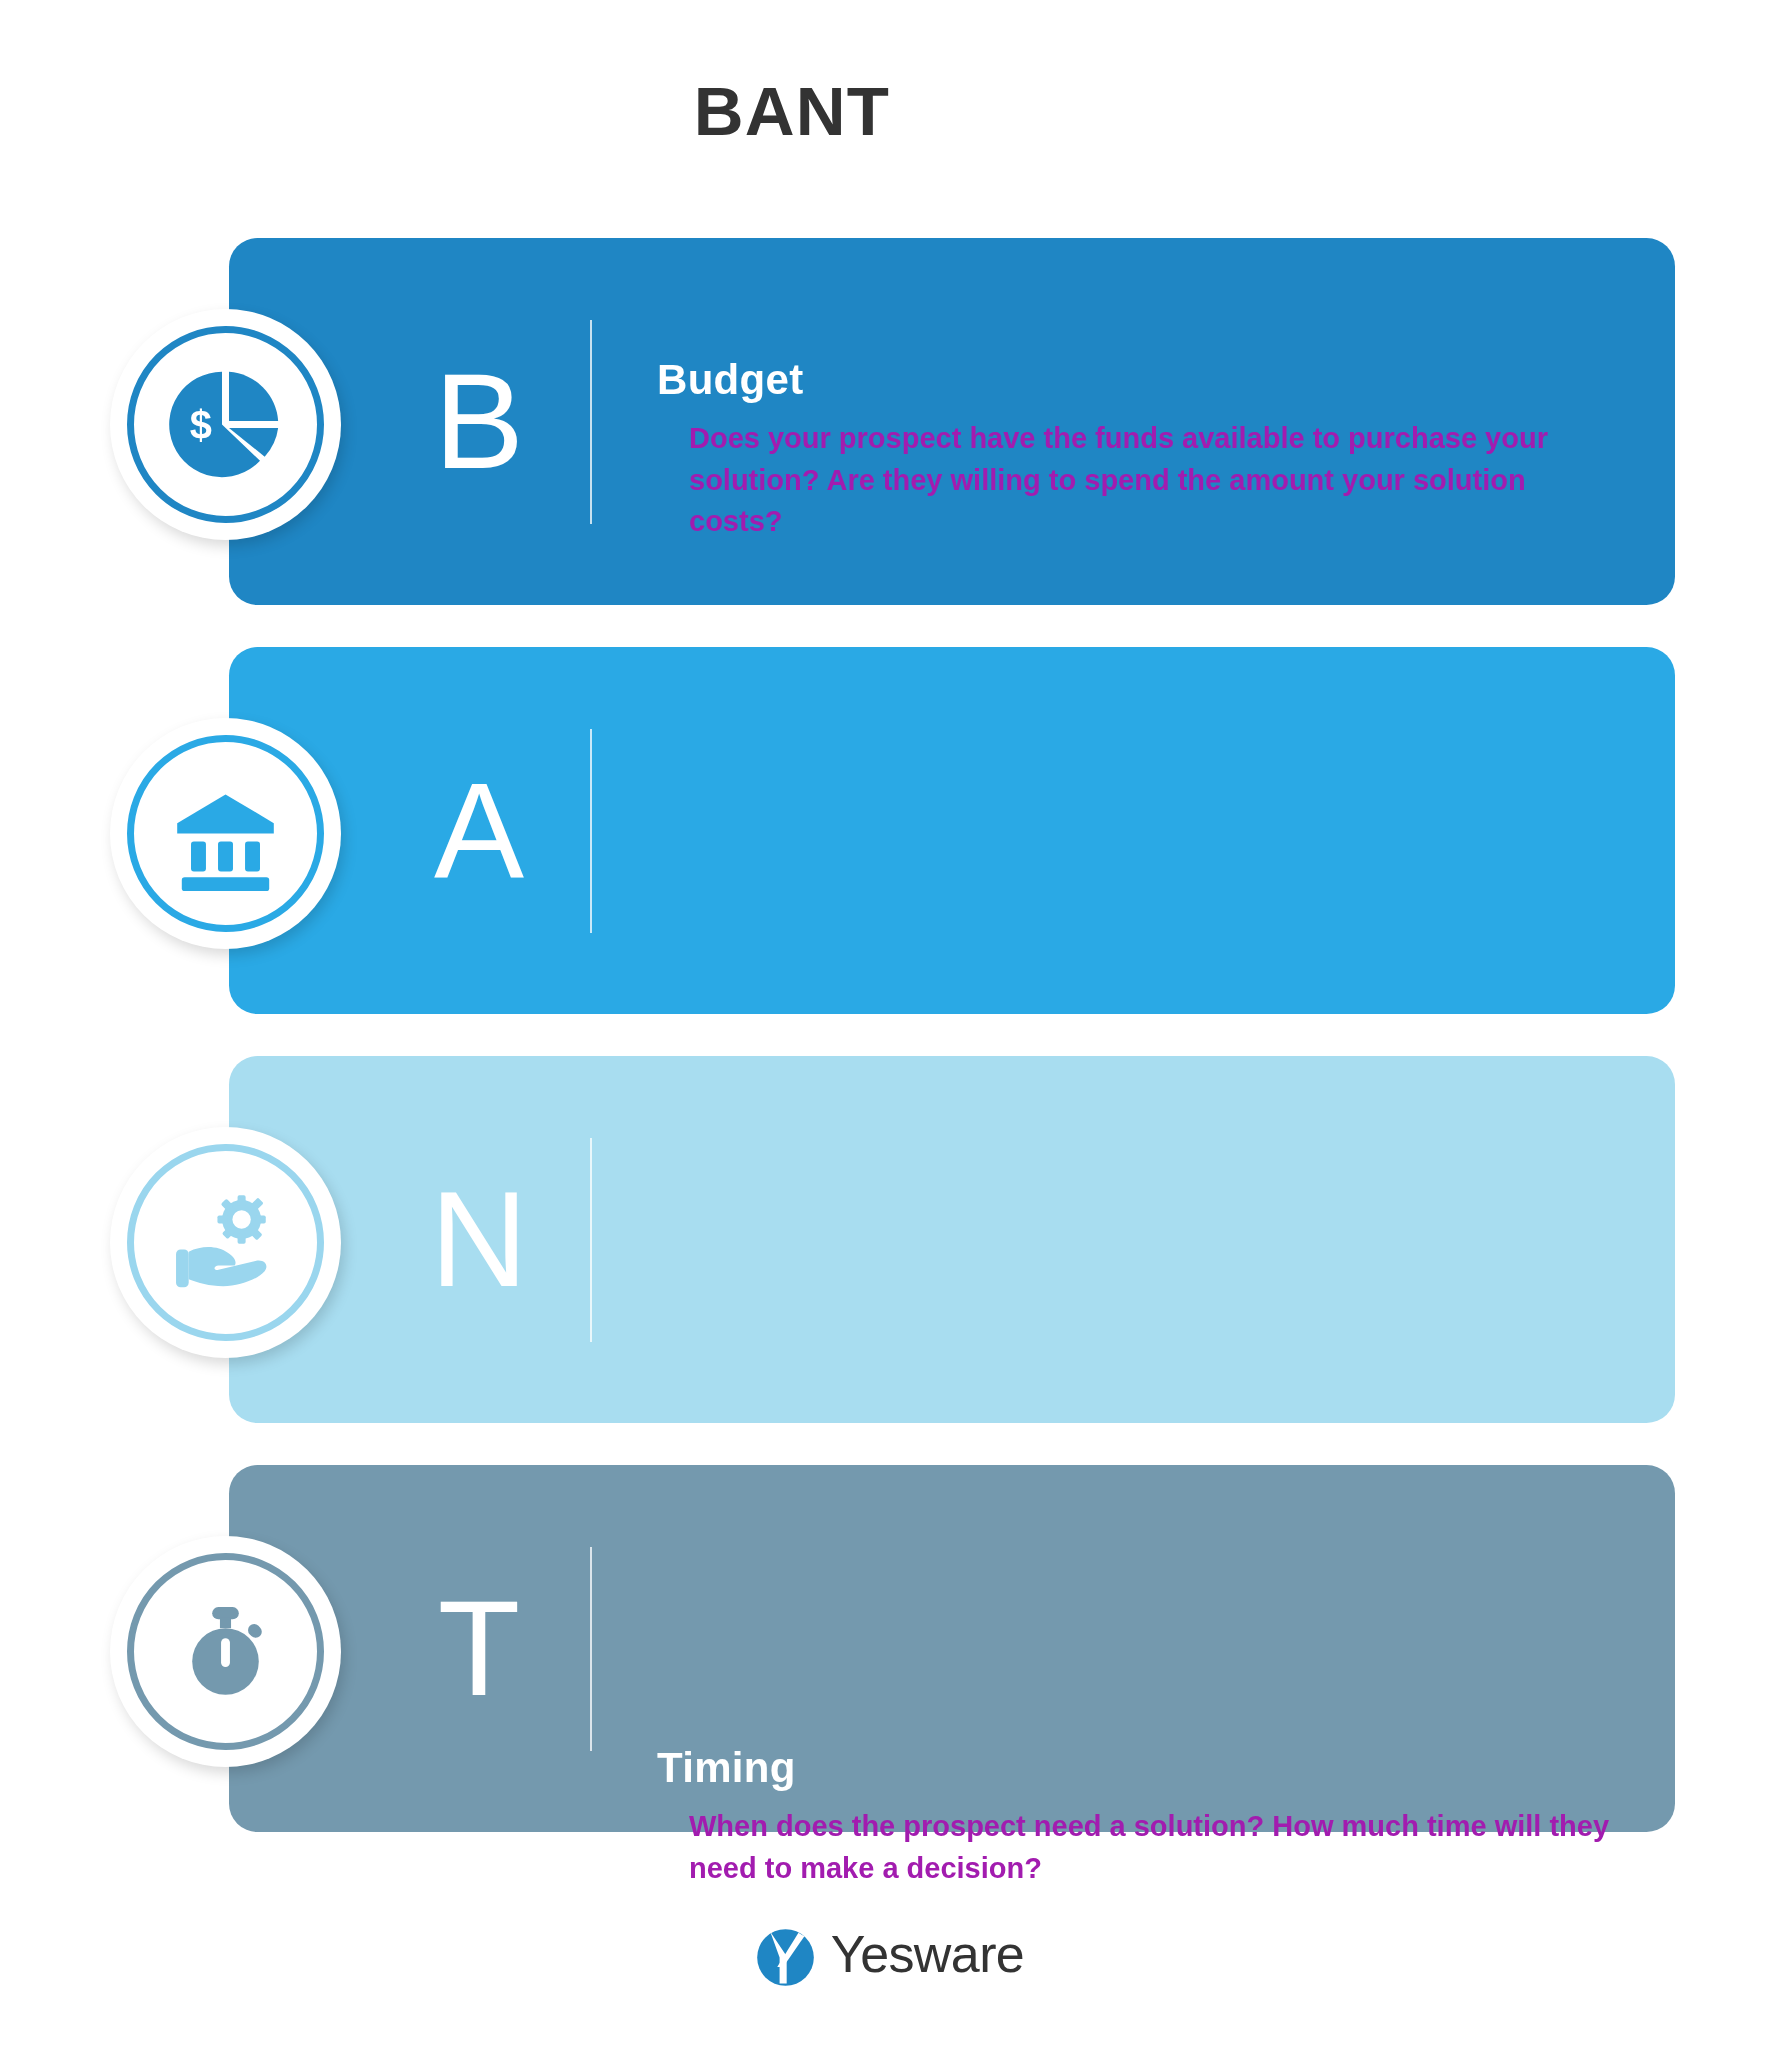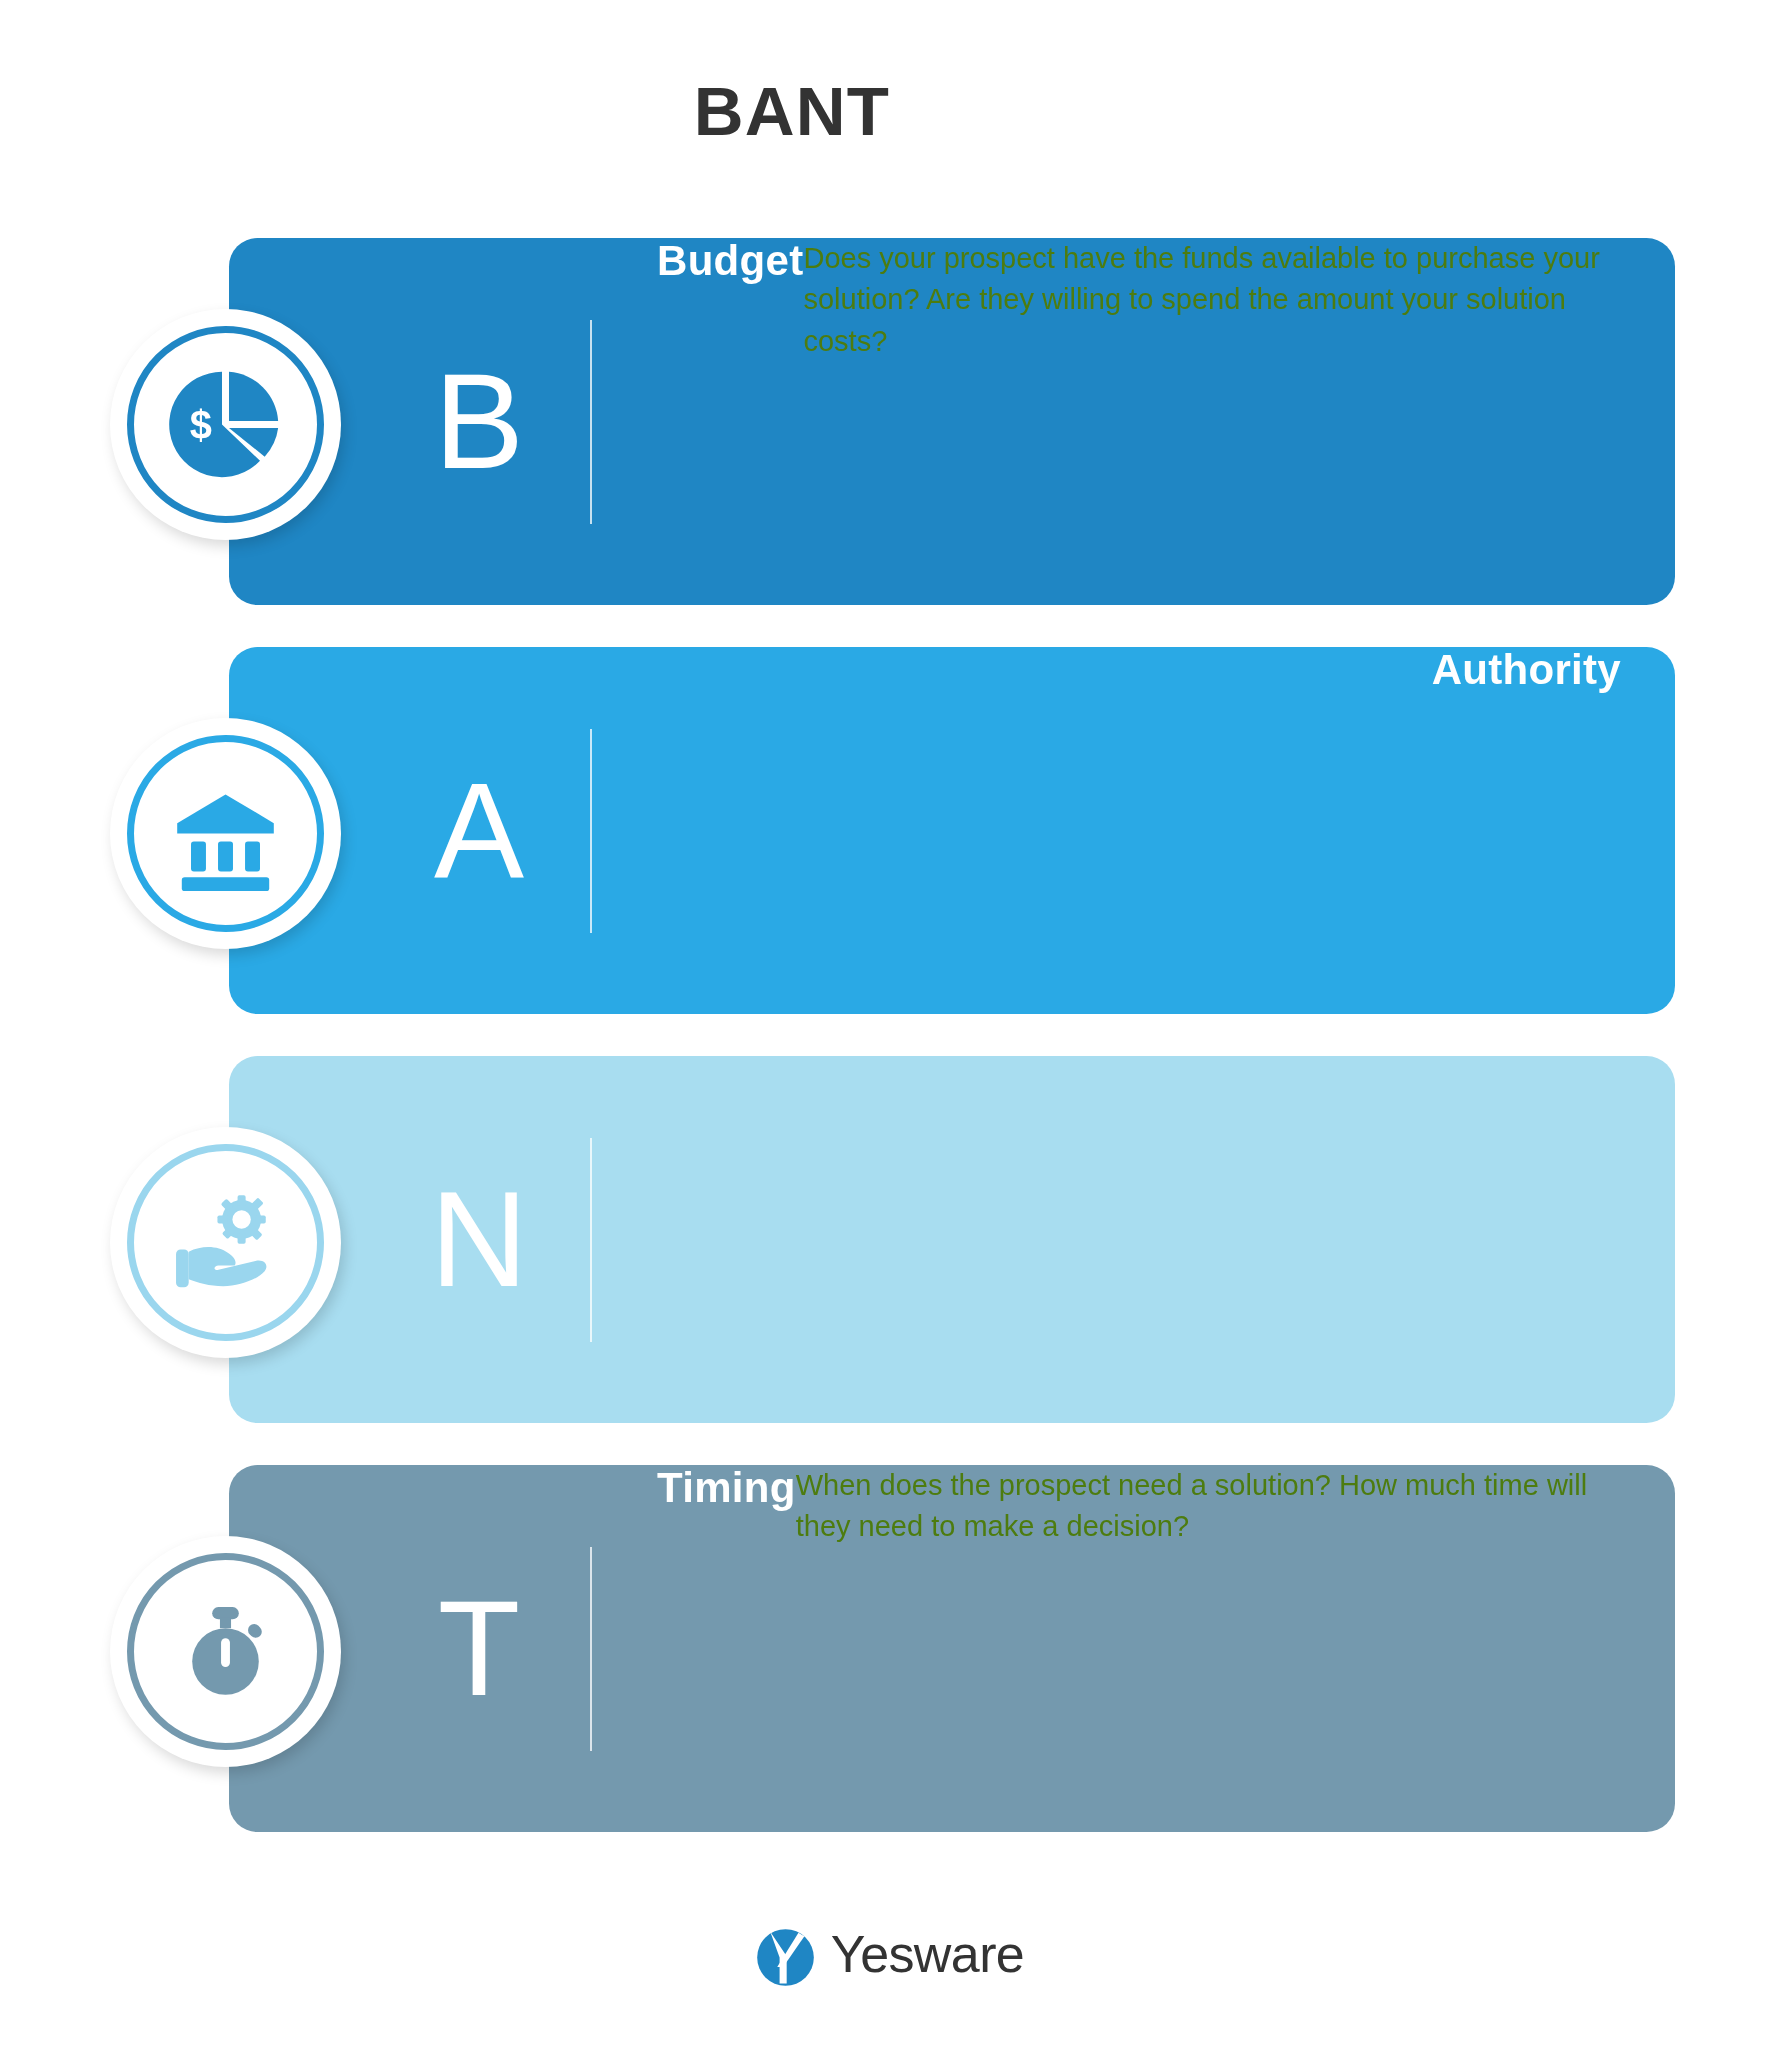--- a/index.html
+++ b/index.html
@@ -115,38 +115,40 @@
     z-index: 2;
   }
 
   .content {
     position: absolute;
     left: 657px;
     top: 0;
     width: 964px;
     height: 424px;
     display: flex;
+    flex-direction: column;
     justify-content: center;
     z-index: 2;
   }
 
   .heading {
     color: #ffffff;
     font-size: 42px;
     font-weight: 700;
     line-height: 1.08;
     margin-bottom: 16px;
     letter-spacing: 0.3px;
   }
 
   .body {
-    color: #4d7c0f;
+    color: #a21caf;
     font-size: 29px;
-    font-weight: 400;
+    font-weight: 700;
     line-height: 1.43;
+    margin-left: 32px;
   }
 
   
   .row-budget .content   { justify-content: center; }
   .row-authority .content{ justify-content: flex-end; }
   .row-need .content     { justify-content: center; }
   .row-timing .content   { justify-content: flex-end; }
 
   
   .footer {

